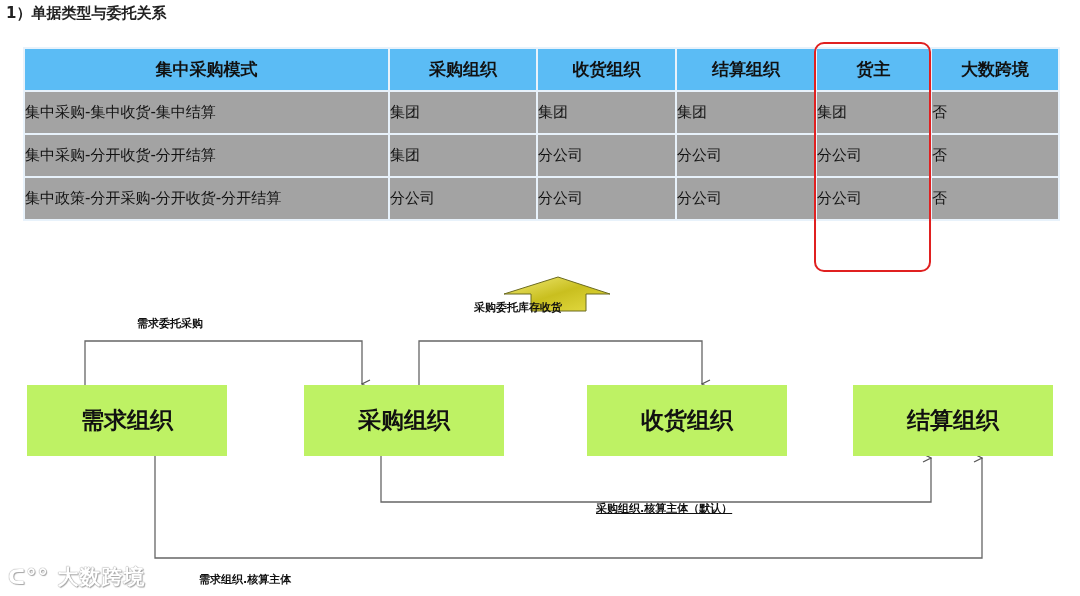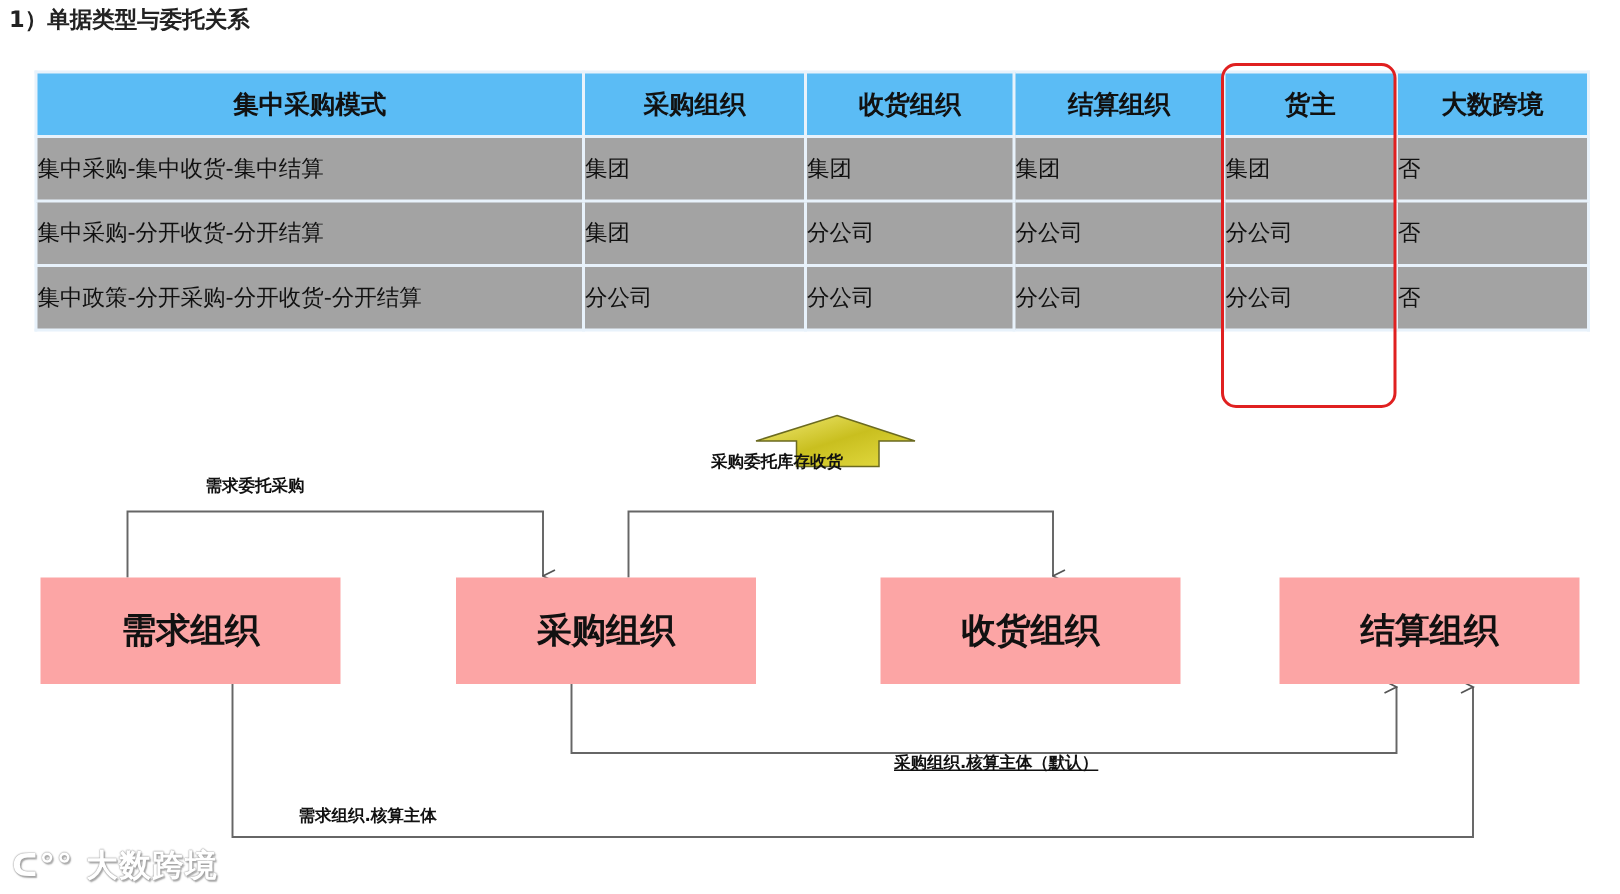--- a/index.html
+++ b/index.html
@@ -4,21 +4,21 @@
 <style>
   html, body { margin:0; padding:0; background:#ffffff; }
   body { width:1080px; height:596px; position:relative; overflow:hidden;
          font-family:"DejaVu Sans", "Liberation Sans", sans-serif; color:#111; }
   .title { position:absolute; left:6px; top:4px; font-size:15px; color:#222;font-weight:bold; }
   table.modes { position:absolute; left:23px; top:47px; width:1035px; border-collapse:collapse; table-layout:fixed; }
   table.modes th, table.modes td { border:2px solid #e8f2fb; padding:0; }
   table.modes th { background:#5bbcf5; height:41px; font-weight:bold; font-size:17px; text-align:center; color:#111; }
   table.modes td { background:#a3a3a3; height:41px; font-size:15px; text-align:left; color:#111; white-space:nowrap; }
   .hl { position:absolute; left:814px; top:42px; width:113px; height:226px; border:2px solid #e02020; border-radius:10px; pointer-events:none; }
-  .box { position:absolute; top:385px; width:200px; height:71px; background:#fca5a5; display:flex; align-items:center; justify-content:center; font-size:23px; font-weight:bold; color:#111; }
+  .box { position:absolute; top:385px; width:200px; height:71px; background:#bef264; display:flex; align-items:center; justify-content:center; font-size:23px; font-weight:bold; color:#111; }
   .lbl { position:absolute; font-size:11px; font-weight:bold; color:#111; white-space:nowrap; }
   svg.lines { position:absolute; left:0; top:0; }
   .wm { position:absolute; left:8px; top:563px; font-size:21px; color:#fff; font-weight:bold;
         text-shadow: 0 0 1px #999, 0 0 1px #999, 1px 1px 1px #aaa; letter-spacing:1px; }
 </style>
 </head>
 <body>
 
 <div class="title">1）单据类型与委托关系</div>
 
@@ -95,18 +95,18 @@
 </svg>
 
 <div class="box" style="left:27px;">需求组织</div>
 <div class="box" style="left:304px;">采购组织</div>
 <div class="box" style="left:587px;">收货组织</div>
 <div class="box" style="left:853px;">结算组织</div>
 
 <div class="lbl" style="left:137px; top:316px;">需求委托采购</div>
 <div class="lbl" style="left:474px; top:300px;">采购委托库存收货</div>
 <div class="lbl" style="left:596px; top:501px;text-decoration:underline;">采购组织.核算主体（默认）</div>
-<div class="lbl" style="left:199px; top:536px;text-align:center;">需求组织.核算主体</div>
+<div class="lbl" style="left:199px; top:572px;text-align:center;">需求组织.核算主体</div>
 
 <div class="wm">
   <span>ᑕ°°</span>
   <span>大数跨境</span>
 </div>
 
 </body></html>

